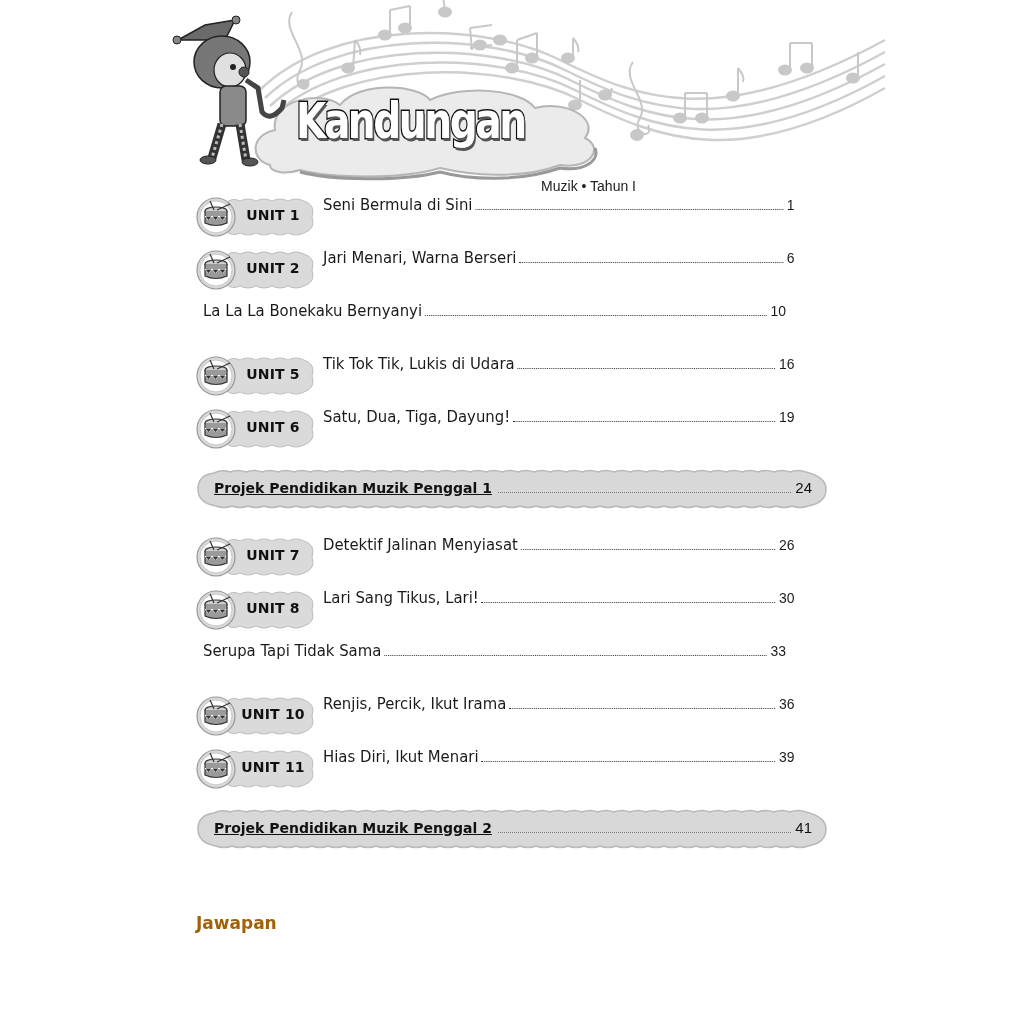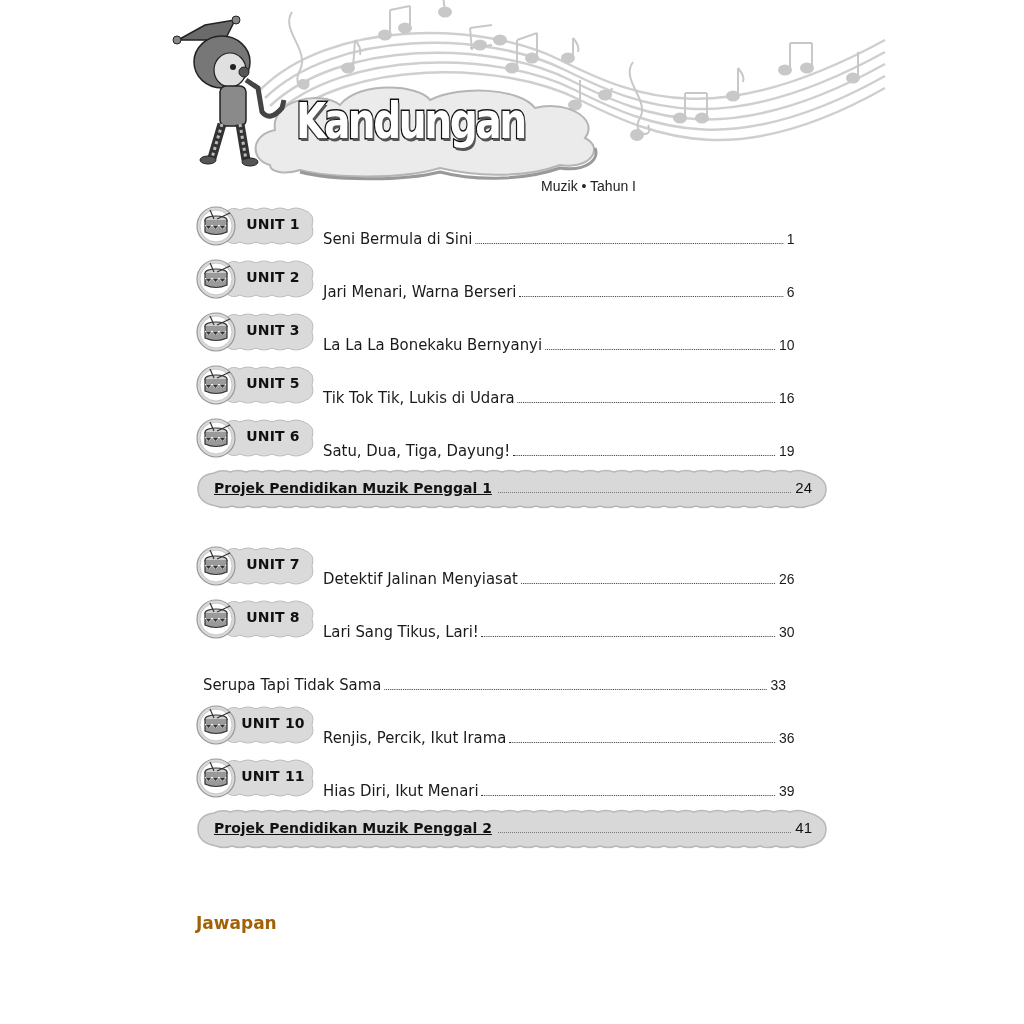--- a/index.html
+++ b/index.html
@@ -10,21 +10,21 @@
   .title-text {
     position: absolute; left: 296px; top: 92px; font-family: "DejaVu Sans", sans-serif;
     font-weight: bold; font-size: 50px; letter-spacing: -3px; color: #ffffff;
     transform: scaleX(0.78); transform-origin: left top;
     -webkit-text-stroke: 3px #111; paint-order: stroke fill;
     text-shadow: 2px 3px 0 #555;
   }
   .subject { position: absolute; right: 196px; top: 178px; font-family: "Liberation Sans", sans-serif; font-size: 14px; color: #222; }
 
   .toc { position: absolute; left: 196px; top: 195px; width: 634px; }
-  .row { position: relative; height: 53px; display: flex; align-items: flex-end; }
+  .row { position: relative; height: 53px; display: flex; align-items: flex-start; }
   .badge { position: relative; width: 120px; height: 44px; flex: 0 0 120px; }
   .badge svg { position: absolute; left: 0; top: 0; }
   .unit-label {
     position: absolute; left: 36px; top: 12px; width: 82px; text-align: center;
     font-family: "DejaVu Sans", sans-serif; font-weight: bold; font-size: 14px; color: #111;
     letter-spacing: 0.2px;
   }
   .entry { flex: 1; display: flex; align-items: baseline; font-family: "DejaVu Sans", sans-serif; font-size: 16px; color: #1a1a1a; margin-left: 7px; transform: scaleX(0.93); transform-origin: left center; width: 550px; }
   .entry-title { white-space: nowrap; }
   .dots { flex: 1; border-bottom: 1.5px dotted #333; margin: 0 4px 4px 3px; height: 1px; }
@@ -165,27 +165,20 @@
         </svg>
       <span class="unit-label">UNIT 2</span>
     </div>
     <div class="entry">
         <span class="entry-title">Jari Menari, Warna Berseri</span>
         <span class="dots"></span>
         <span class="page">6</span>
       </div>
   </div>
   <div class="row">
-    <div class="badge">
-      <svg width="120" height="44" viewBox="0 0 120 44">
-          <path d="M30 8 Q 36 2 44 6 Q 52 2 60 6 Q 68 2 76 6 Q 84 2 92 6 Q 100 2 108 6 Q 120 10 116 22 Q 120 34 108 38 Q 100 42 92 38 Q 84 42 76 38 Q 68 42 60 38 Q 52 42 44 38 Q 36 42 30 36 Z" fill="#dadada" stroke="#bdbdbd"></path>
-          <use href="#drum" x="0" y="0" width="44" height="44"></use>
-        </svg>
-      <span class="unit-label">UNIT 3</span>
-    </div>
     <div class="entry">
         <span class="entry-title">La La La Bonekaku Bernyanyi</span>
         <span class="dots"></span>
         <span class="page">10</span>
       </div>
   </div>
   <div class="row">
     <div class="badge">
       <svg width="120" height="44" viewBox="0 0 120 44">
           <path d="M30 8 Q 36 2 44 6 Q 52 2 60 6 Q 68 2 76 6 Q 84 2 92 6 Q 100 2 108 6 Q 120 10 116 22 Q 120 34 108 38 Q 100 42 92 38 Q 84 42 76 38 Q 68 42 60 38 Q 52 42 44 38 Q 36 42 30 36 Z" fill="#dadada" stroke="#bdbdbd"></path>

